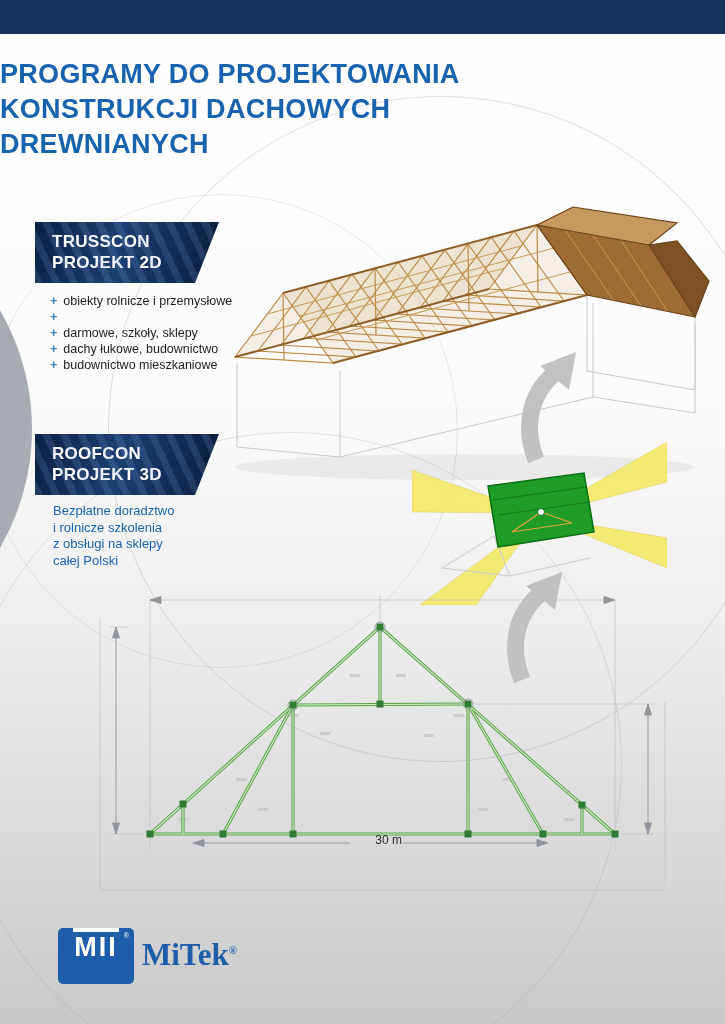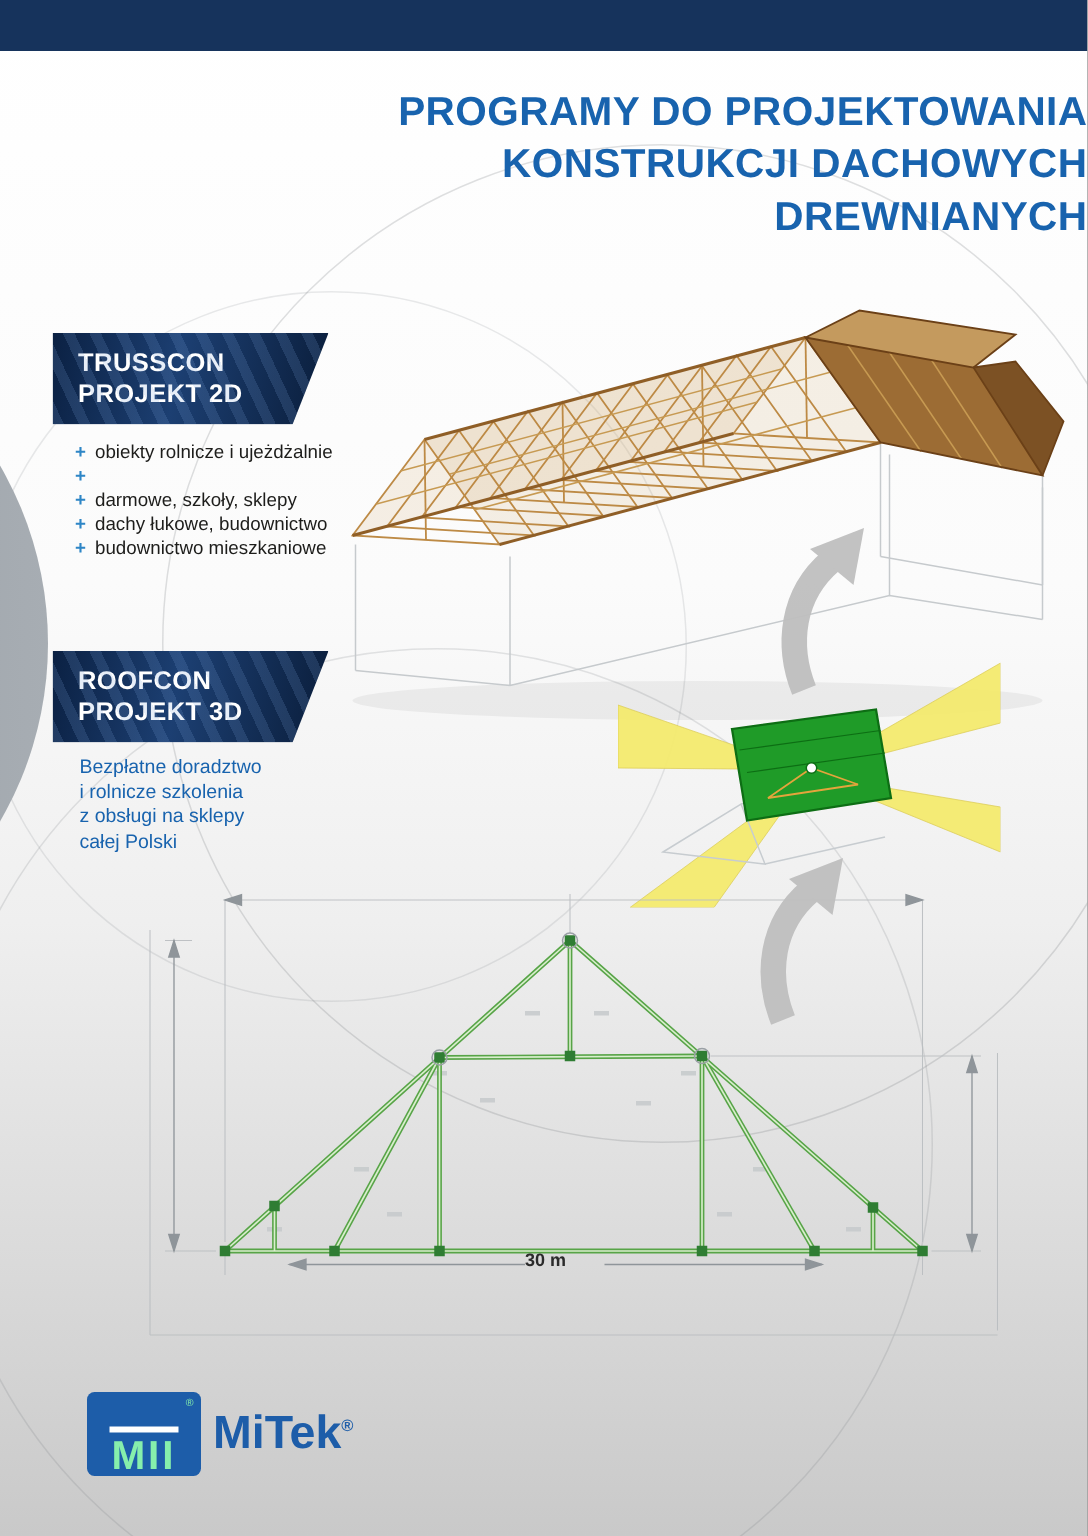--- a/index.html
+++ b/index.html
@@ -7,43 +7,43 @@
         background:linear-gradient(180deg,#ffffff 0%,#fbfbfb 38%,#efefef 60%,#dedede 78%,#c9c9c9 100%);
         font-family:"Liberation Sans",sans-serif;}
   .abs{position:absolute;}
   .bg-circle{position:absolute;border-radius:50%;border:1px solid rgba(110,115,120,.22);}
   #circle1{left:108px;top:96px;width:664px;height:664px;}
   #circle2{left:-40px;top:432px;width:660px;height:660px;border-color:rgba(110,115,120,.18);}
   #circle3{left:-16px;top:194px;width:472px;height:472px;border-color:rgba(110,115,120,.15);}
   #gray-lens{position:absolute;left:-440px;top:193px;width:472px;height:472px;border-radius:50%;
         background:linear-gradient(90deg,#868d94,#a7adb3);}
   #topbar{left:0;top:0;width:725px;height:34px;background:#16335c;}
-  #title{left:0;top:57px;width:725px;text-align:right;color:#1863ae;font-weight:bold;
+  #title{left:0;top:57px;width:725px;text-align:left;color:#1863ae;font-weight:bold;
         font-size:27px;line-height:35px;letter-spacing:.3px;}
   .ribbon{position:absolute;left:35px;width:141px;padding:9px 26px 10px 17px;color:#fff;font-weight:bold;
         font-size:17px;line-height:21px;letter-spacing:.3px;
         background:linear-gradient(100deg,#0b2143 0%,#1c3f72 45%,#0a1d3a 100%);
         clip-path:polygon(0 0,100% 0,calc(100% - 24px) 100%,0 100%);}
   .ribbon::after{content:"";position:absolute;inset:0;
         background:repeating-linear-gradient(65deg,rgba(120,160,215,.18) 0 7px,rgba(0,0,0,0) 7px 16px);
         clip-path:inherit;}
   #ribbon-trusscon{top:222px;}
   #ribbon-roofcon{top:434px;}
   #features{left:50px;top:293px;width:205px;list-style:none;margin:0;padding:0;}
   #features li{display:flex;gap:6px;font-size:12.5px;line-height:16px;color:#1d1d1b;}
   .plus{color:#2e86c6;font-weight:bold;}
   .b-text{white-space:pre-line;}
   #note{left:53px;top:503px;color:#1863ae;font-weight:normal;font-size:13px;line-height:16.5px;}
-  #dim-label{left:350px;top:833px;width:52px;text-align:left;font-size:12px;font-weight:bold;color:#2b2b2b;}
-  #logo-square{left:58px;top:928px;width:76px;height:56px;background:#1d5da9;border-radius:5px;color:#86efac;
-        display:flex;flex-direction:column;align-items:center;justify-content:flex-end;}
+  #dim-label{left:350px;top:833px;width:52px;text-align:right;font-size:12px;font-weight:normal;color:#2b2b2b;}
+  #logo-square{left:58px;top:928px;width:76px;height:56px;background:#1d5da9;border-radius:5px;color:#ffffff;
+        display:flex;flex-direction:column;align-items:center;justify-content:flex-start;}
   #logo-bar{width:46px;height:4px;background:#fff;margin-bottom:2px;}
   #logo-mono{font-size:27px;font-weight:800;letter-spacing:2px;line-height:1;}
   #logo-reg{position:absolute;top:4px;right:5px;font-size:7px;}
-  #brand{left:142px;top:936px;font-size:31px;font-weight:800;color:#1d5da9;line-height:1.2;}
+  #brand{left:142px;top:936px;font-size:31px;font-weight:800;color:#1d5da9;line-height:1.2;font-family:Liberation Serif, serif;}
   #brand sup{font-size:11px;}
   svg{display:block;}
 </style>
 </head>
 <body>
 
 <div id="page">
 
   <div class="bg-circle" id="circle1"></div>
   <div class="bg-circle" id="circle2"></div>
@@ -242,21 +242,21 @@
   </svg>
 
   <div class="ribbon" id="ribbon-trusscon">
     <div>TRUSSCON</div>
     <div>PROJEKT 2D</div>
   </div>
 
   <ul class="abs" id="features">
     <li>
       <span class="plus">+</span>
-      <span class="b-text">obiekty rolnicze i ujeżdżalnie</span>
+      <span class="b-text">obiekty rolnicze i przemysłowe</span>
     </li>
     <li>
       <span class="plus">+</span>
     </li>
     <li>
       <span class="plus">+</span>
       <span class="b-text">darmowe, szkoły, sklepy</span>
     </li>
     <li>
       <span class="plus">+</span>

